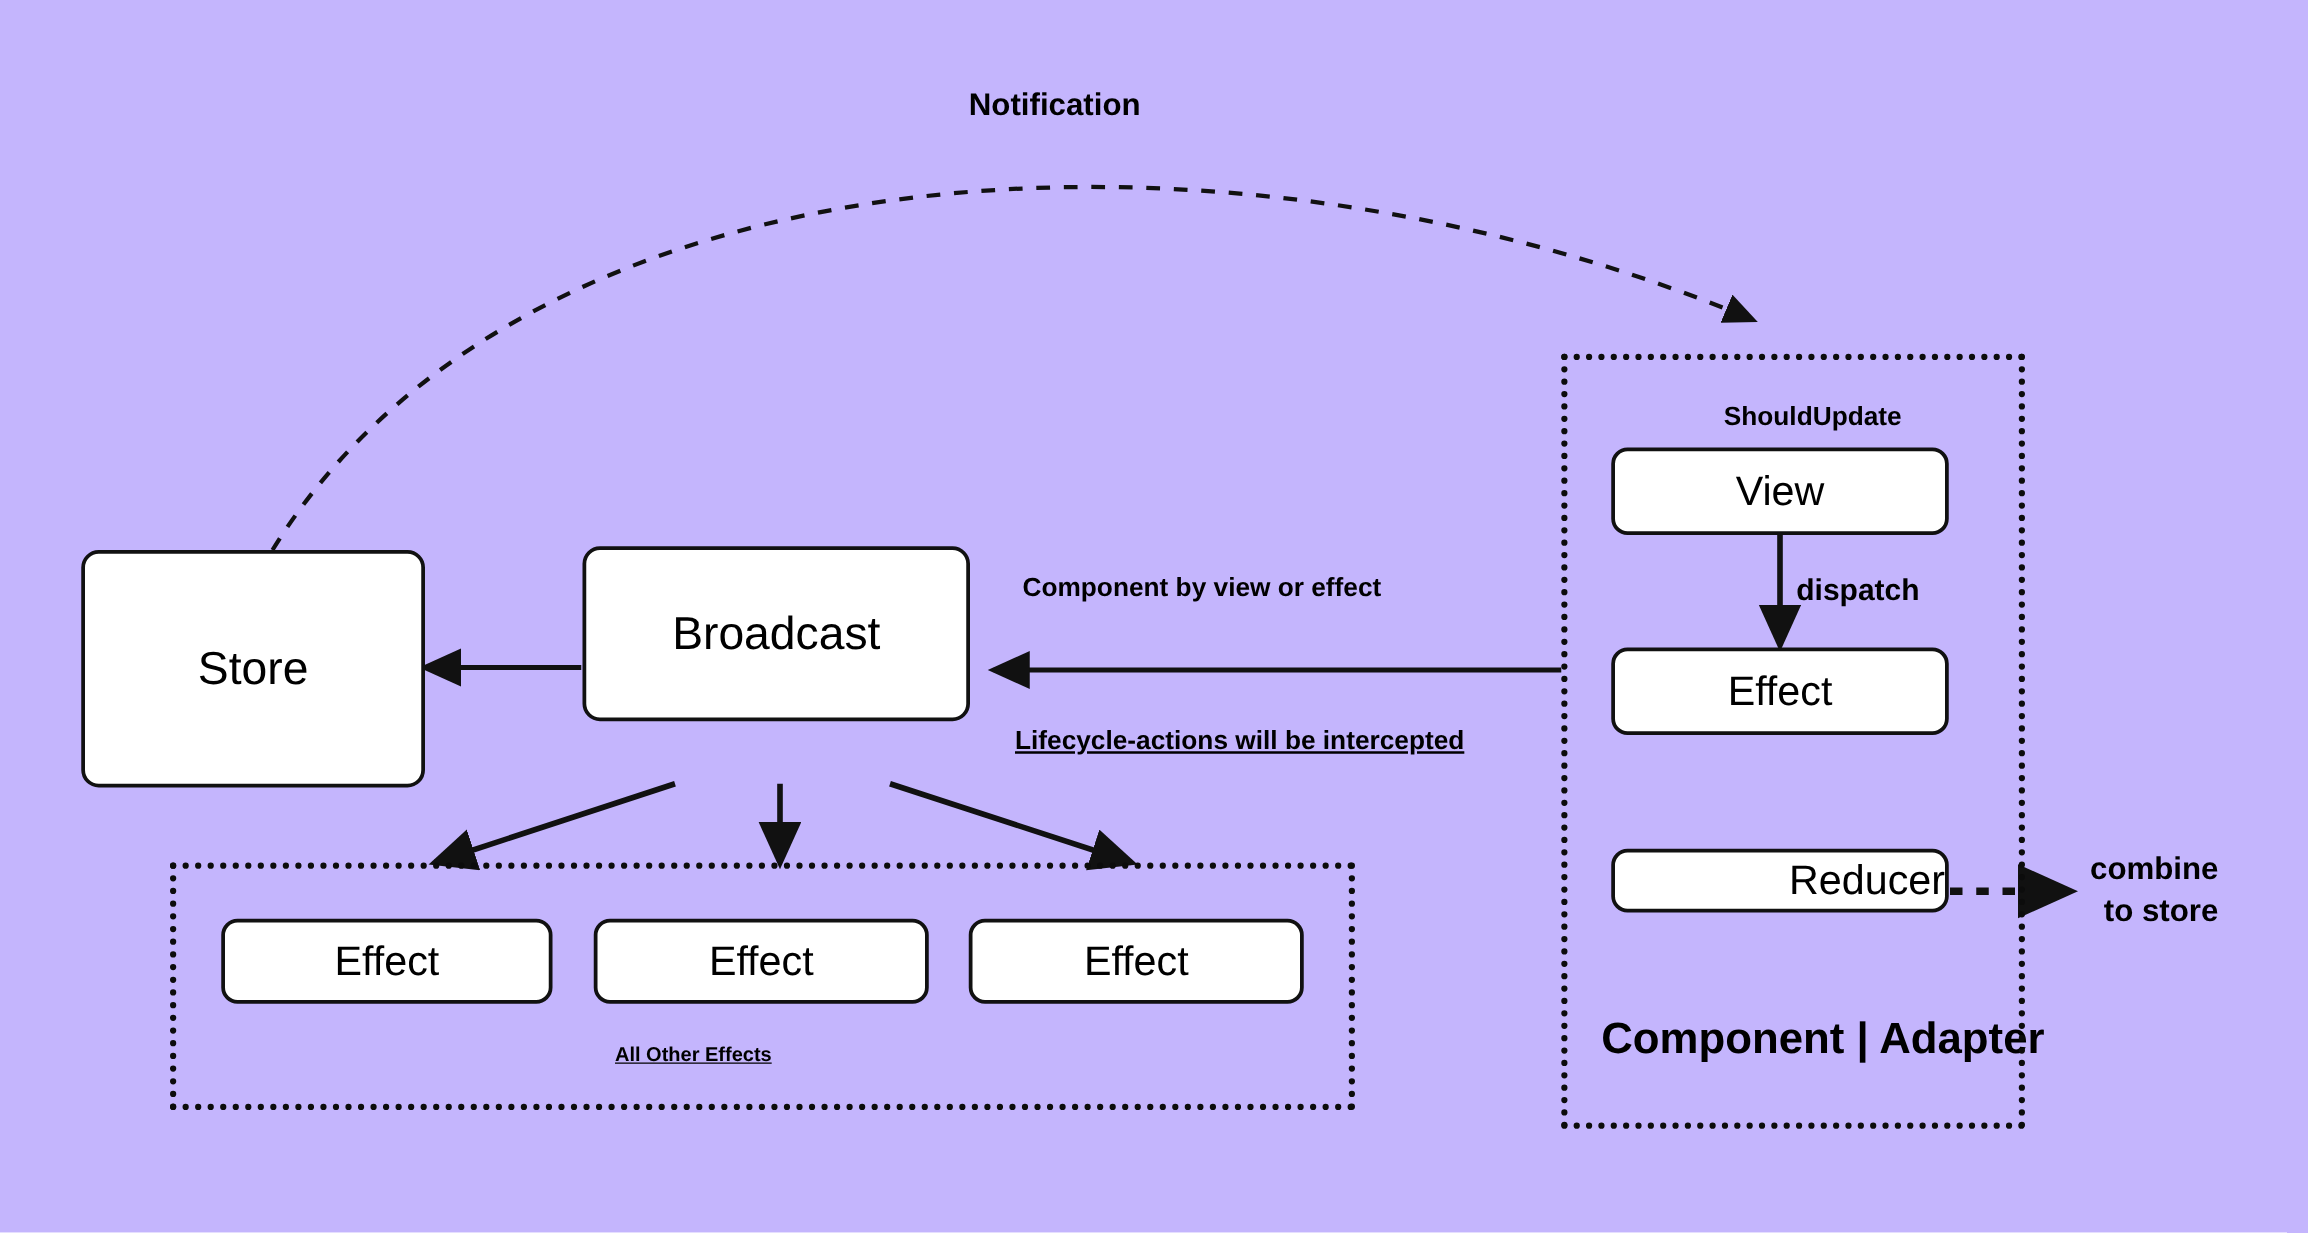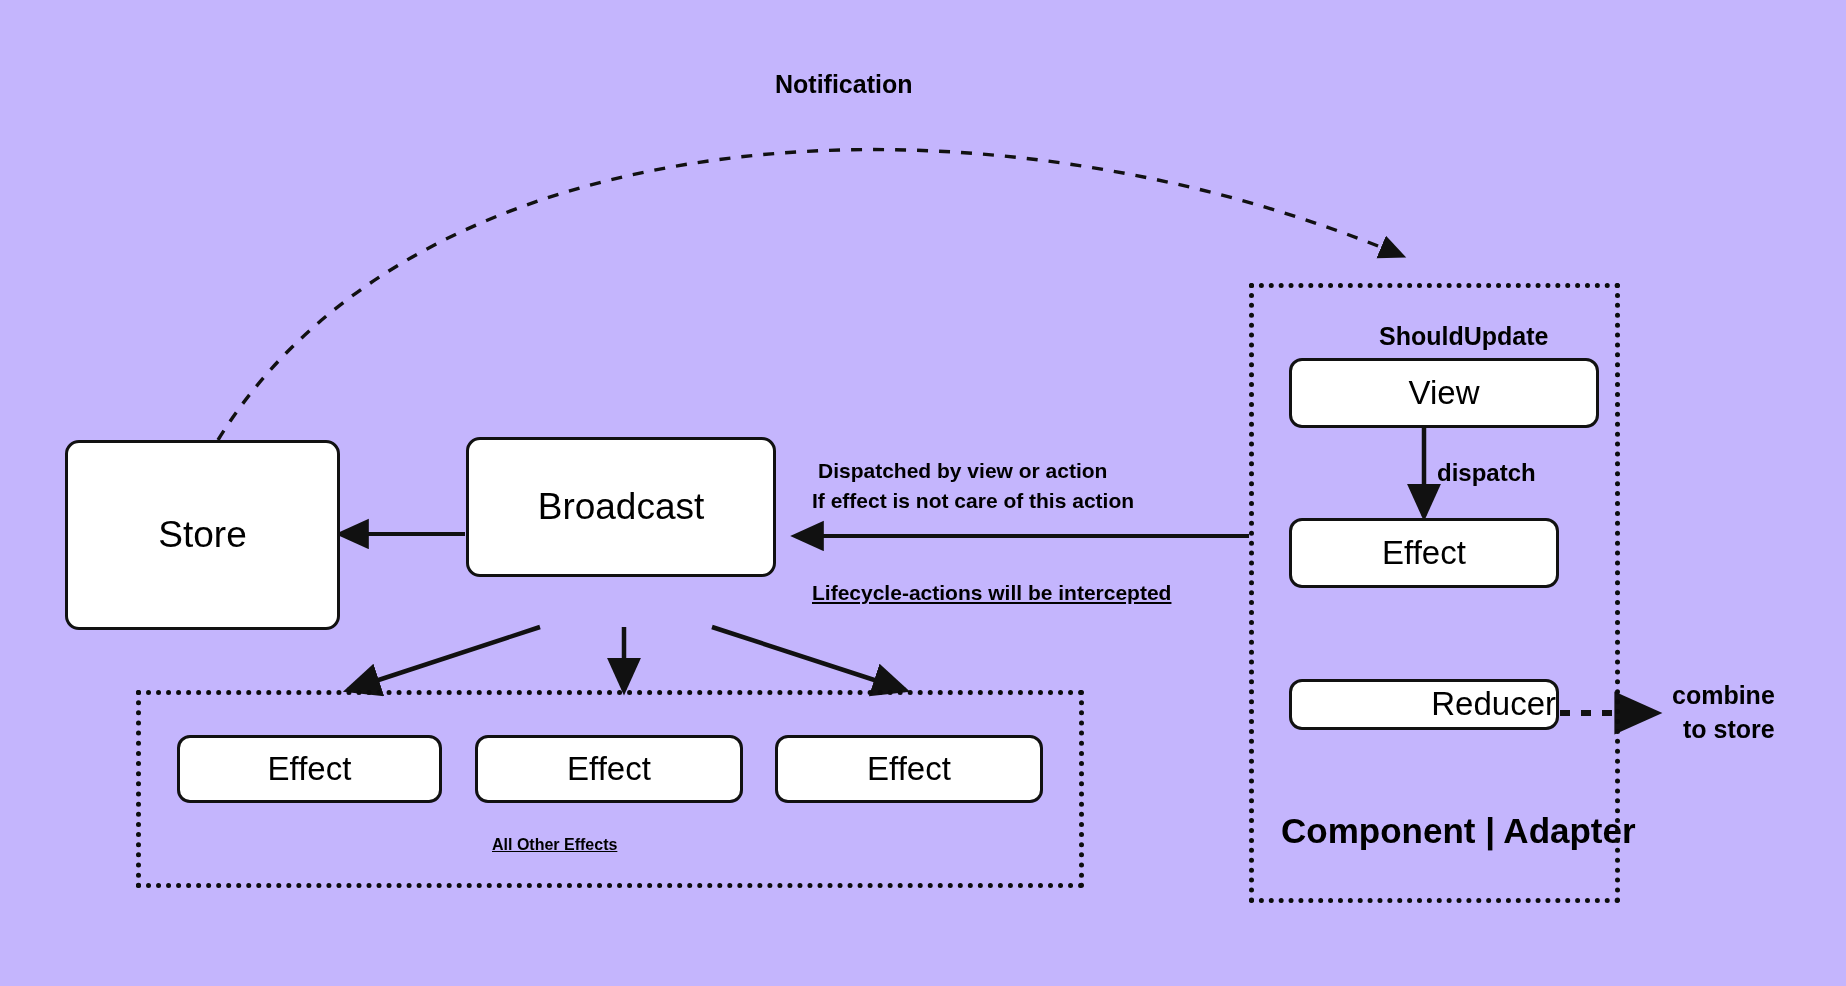--- a/index.html
+++ b/index.html
@@ -27,21 +27,21 @@
   .dotpanel{
     position:absolute;box-sizing:border-box;
     border:5px dotted #0c0c0c;
     background:transparent;
   }
 
   
   .lbl{position:absolute;font-weight:bold;color:#000;white-space:pre;}
 
   .t-notification{font-size:25px;}
-  .t-shouldupdate{font-size:25px;}
+  .t-shouldupdate{font-size:21px;}
   .t-dispatch{font-size:24px;}
   .t-side{font-size:21px;line-height:1.45;}
   .t-intercept{font-size:21px;text-decoration:underline;}
   .t-allother{font-size:16px;text-decoration:underline;}
   .t-compadapter{font-size:35px;}
   .t-combine{font-size:25px;line-height:1.25;text-align:center;}
 </style>
 </head>
 <body>
 
@@ -67,22 +67,21 @@
     <line x1="624" y1="627" x2="624" y2="690" stroke="#111" stroke-width="4.5" marker-end="url(#ahs)"></line>
     <line x1="712" y1="627" x2="905" y2="690" stroke="#111" stroke-width="4.5" marker-end="url(#ahs)"></line>
 
     <line x1="1424" y1="428" x2="1424" y2="516" stroke="#111" stroke-width="4.5" marker-end="url(#ahs)"></line>
 
     <line x1="1560" y1="713" x2="1660" y2="713" stroke="#111" stroke-width="6" stroke-dasharray="10 11" stroke-linecap="butt" marker-end="url(#ah)"></line>
   </svg>
 
   <div class="lbl t-notification" style="left:775px;top:70px;">Notification</div>
 
-  <div class="lbl t-side" style="left:818px;top:456px;">Dispatched by view or action</div>
-  <div class="lbl t-side" style="left:812px;top:486px;">If effect is not care of this action</div>
+  <div class="lbl t-side" style="left:818px;top:456px;">Component by view or effect</div>
   <div class="lbl t-intercept" style="left:812px;top:581px;">Lifecycle-actions will be intercepted</div>
 
   <div class="lbl t-shouldupdate" style="left:1379px;top:322px;">ShouldUpdate</div>
   <div class="lbl t-dispatch" style="left:1437px;top:459px;">dispatch</div>
 
   <div class="lbl t-allother" style="left:492px;top:836px;">All Other Effects</div>
   <div class="lbl t-compadapter" style="left:1281px;top:811px;">Component | Adapter</div>
 
   <div class="lbl t-combine" style="left:1672px;top:680px;">combine</div>
   <div class="lbl t-combine" style="left:1683px;top:714px;">to store</div>
@@ -92,21 +91,21 @@
   <div class="dotpanel" style="left:1249px;top:283px;width:371px;height:620px;"></div>
 
   <div class="node big" style="left:65px;top:440px;width:275px;height:190px;">
     <span>Store</span>
   </div>
 
   <div class="node big" style="left:466px;top:437px;width:310px;height:140px;">
     <span>Broadcast</span>
   </div>
 
-  <div class="node pill" style="left:1289px;top:358px;width:310px;height:70px;">
+  <div class="node pill" style="left:1289px;top:358px;width:270px;height:70px;">
     <span>View</span>
   </div>
 
   <div class="node pill" style="left:1289px;top:518px;width:270px;height:70px;">
     <span>Effect</span>
   </div>
 
   <div class="node pill" style="left:1289px;top:679px;width:270px;height:51px;justify-content:flex-end;">
     <span>Reducer</span>
   </div>

